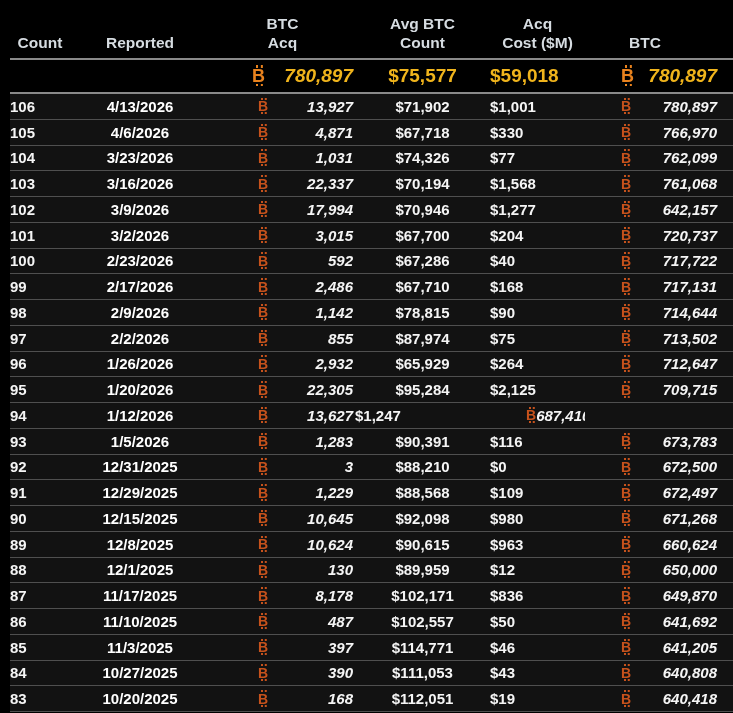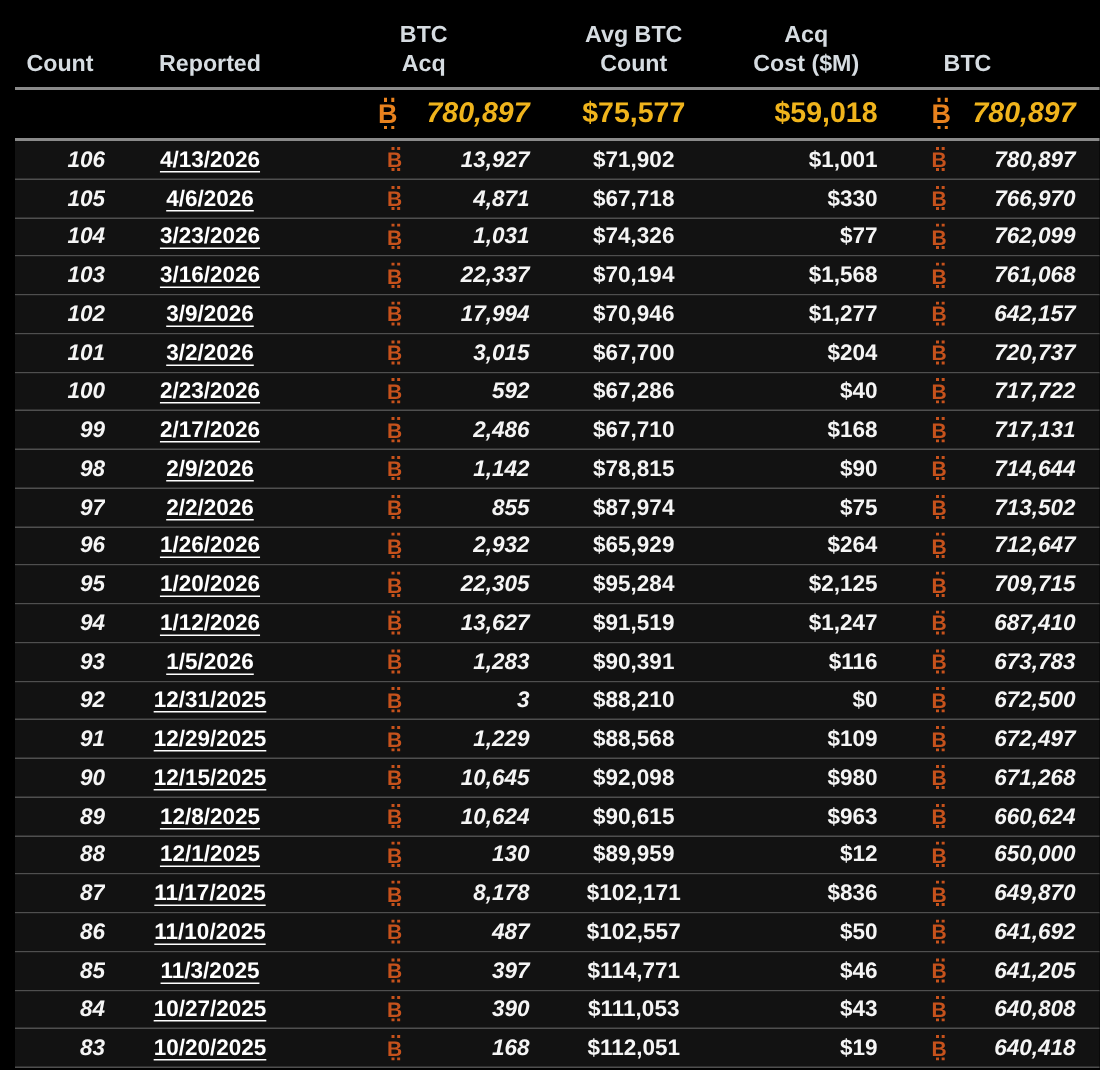--- a/index.html
+++ b/index.html
@@ -23,29 +23,29 @@
   .totals { height:34px; align-items:center; border-bottom:2px solid #8a8a8a;
             font-size:19px; color:var(--gold,#f0b41c); background:#000; }
   .totals .bsym { color:var(--bitcoin-orange,#e8821e); font-size:18px; }
 
   
   .drow { height:25.75px; align-items:center; background:#121212;
           border-bottom:1px solid #4f4f4f; font-size:15px; color:#f5f5f5; }
   .drow .bsym { color:var(--bitcoin-orange-dark,#c6521c); font-size:14px; }
 
   .cell { overflow:hidden; white-space:nowrap; }
-  .c-count { text-align:right;font-style:italic; }
+  .c-count { text-align:left; }
   .c-date  { text-align:center; }
   .date-link { color:#fff; text-decoration:underline; text-underline-offset:3px;
                text-decoration-thickness:1.5px; cursor:pointer;margin-top:25px; }
   .pair { display:flex; align-items:center; }
   .c-btcacq { padding-left:48px; padding-right:2px; }
   .totals .c-btcacq { padding-left:42px; }
   .c-avg { text-align:center; }
-  .c-acq { text-align:right; }
+  .c-acq { text-align:left; }
   .c-btc { padding-left:36px; padding-right:16px; }
   .pair .val { margin-left:auto;font-style:italic; }
 
   
   .bsym { position:relative; display:inline-block; font-weight:700; line-height:1; }
   .bsym::before, .bsym::after {
     content:""; position:absolute; width:.09em; height:.16em; background:currentColor;
     left:.24em; box-shadow:.27em 0 0 currentColor;
   }
   .bsym::before { top:-.12em; }
@@ -303,21 +303,20 @@
 
       <div class="grid-row drow">
         <div class="cell c-count">94</div>
         <div class="cell c-date">
           <span class="date-link">1/12/2026</span>
         </div>
         <div class="cell pair c-btcacq">
           <span class="bsym">B</span>
           <span class="val">13,627</span>
         </div>
-        <div class="cell c-avg">$91,519</div>
         <div class="cell c-acq">$1,247</div>
         <div class="cell pair c-btc">
           <span class="bsym">B</span>
           <span class="val">687,410</span>
         </div>
       </div>
 
       <div class="grid-row drow">
         <div class="cell c-count">93</div>
         <div class="cell c-date">

